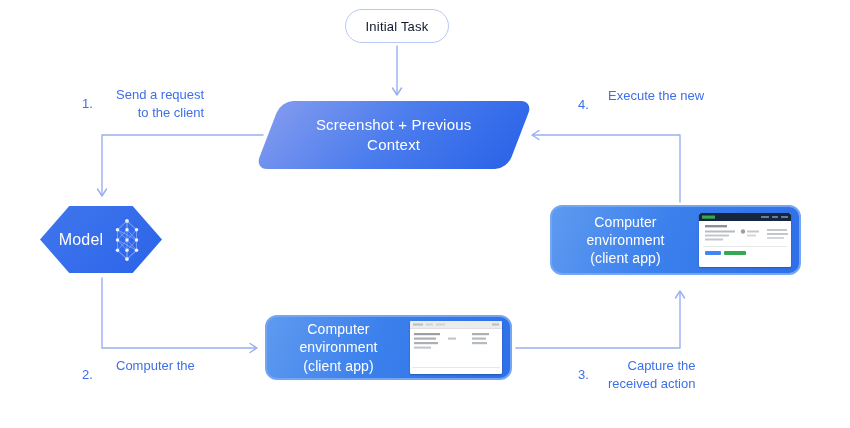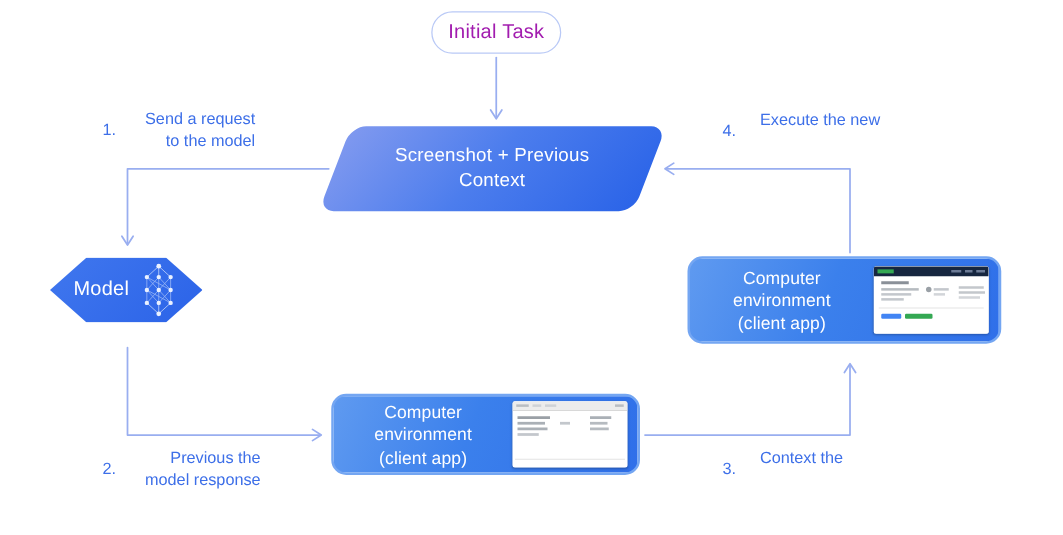--- a/index.html
+++ b/index.html
@@ -29,22 +29,22 @@
 
   
   .task-pill {
     position: absolute;
     left: 345px; top: 9px;
     width: 104px; height: 34px;
     background: #ffffff;
     border: 1.6px solid #b9c9f6;
     border-radius: 17px;
     display: flex; align-items: center; justify-content: center;
-    color: #a21caf;
-    font-size: 16px;
+    color: #0f172a;
+    font-size: 13px;
     font-weight: 500;
     letter-spacing: .2px;
   }
 
   
   .context-shape {
     position: absolute;
     left: 268px; top: 101px;
     width: 252px; height: 68px;
     background: linear-gradient(118deg, #8099ef 0%, #4c7ded 48%, #2b64e8 100%);
@@ -59,21 +59,21 @@
     font-weight: 500;
     text-align: center;
     line-height: 1.35;
     letter-spacing: .2px;
   }
 
   
   .model-hex {
     position: absolute;
     left: 40px; top: 206px;
-    width: 122px; height: 52px;
+    width: 122px; height: 67px;
     background: linear-gradient(135deg, #4077ee 0%, #2b63e8 100%);
     clip-path: polygon(24% 0, 76% 0, 100% 50%, 76% 100%, 24% 100%, 0 50%);
     display: flex; align-items: center; justify-content: center;
     gap: 8px;
     color: #fff;
   }
   .model-hex .model-label {
     font-size: 16px;
     font-weight: 500;
     letter-spacing: .2px;
@@ -250,36 +250,36 @@
         <rect x="6" y="38" width="16" height="4" rx="1" fill="#4285f4"></rect>
         <rect x="25" y="38" width="22" height="4" rx="1" fill="#34a853"></rect>
       </svg>
     </div>
   </div>
 
   <div class="step step1">
     <span class="step-num">1.</span>
     <div class="step-text">
       <div>Send a request</div>
-      <div>to the model</div>
+      <div>to the client</div>
     </div>
   </div>
 
   <div class="step step2">
     <span class="step-num">2.</span>
     <div class="step-text">
-      <div>Previous the</div>
-      <div>model response</div>
+      <div>Computer the</div>
     </div>
   </div>
 
   <div class="step step3">
     <span class="step-num">3.</span>
     <div class="step-text">
-      <div>Context the</div>
+      <div>Capture the</div>
+      <div>received action</div>
     </div>
   </div>
 
   <div class="step step4">
     <span class="step-num">4.</span>
     <div class="step-text">
       <div>Execute the new</div>
     </div>
   </div>
 

